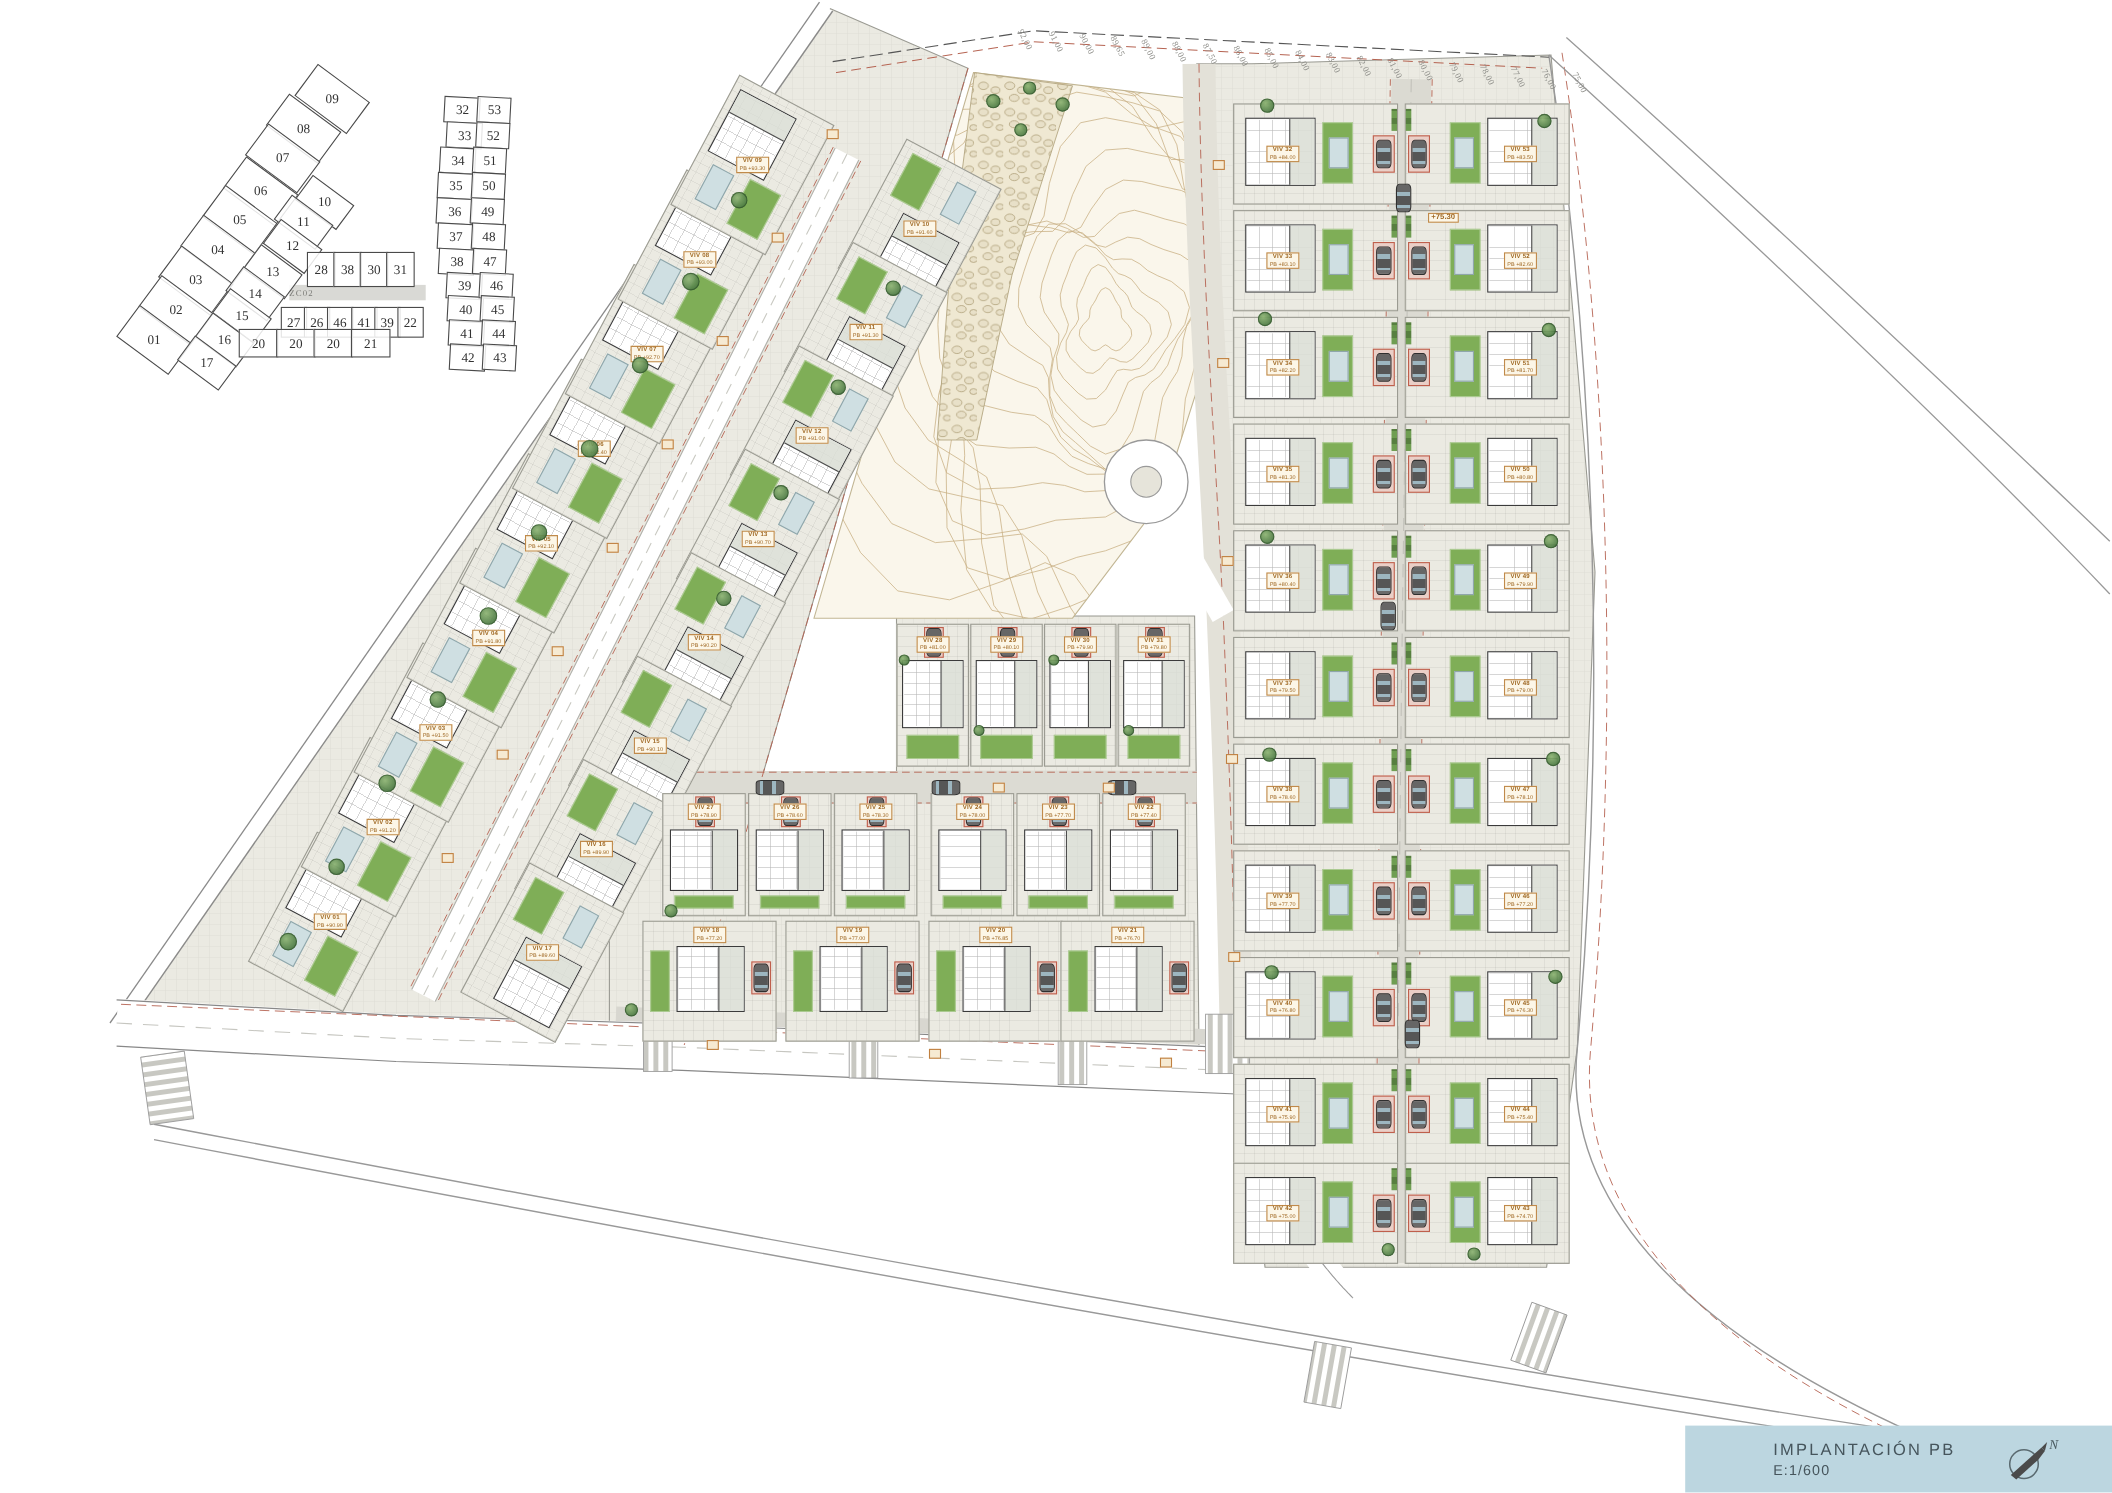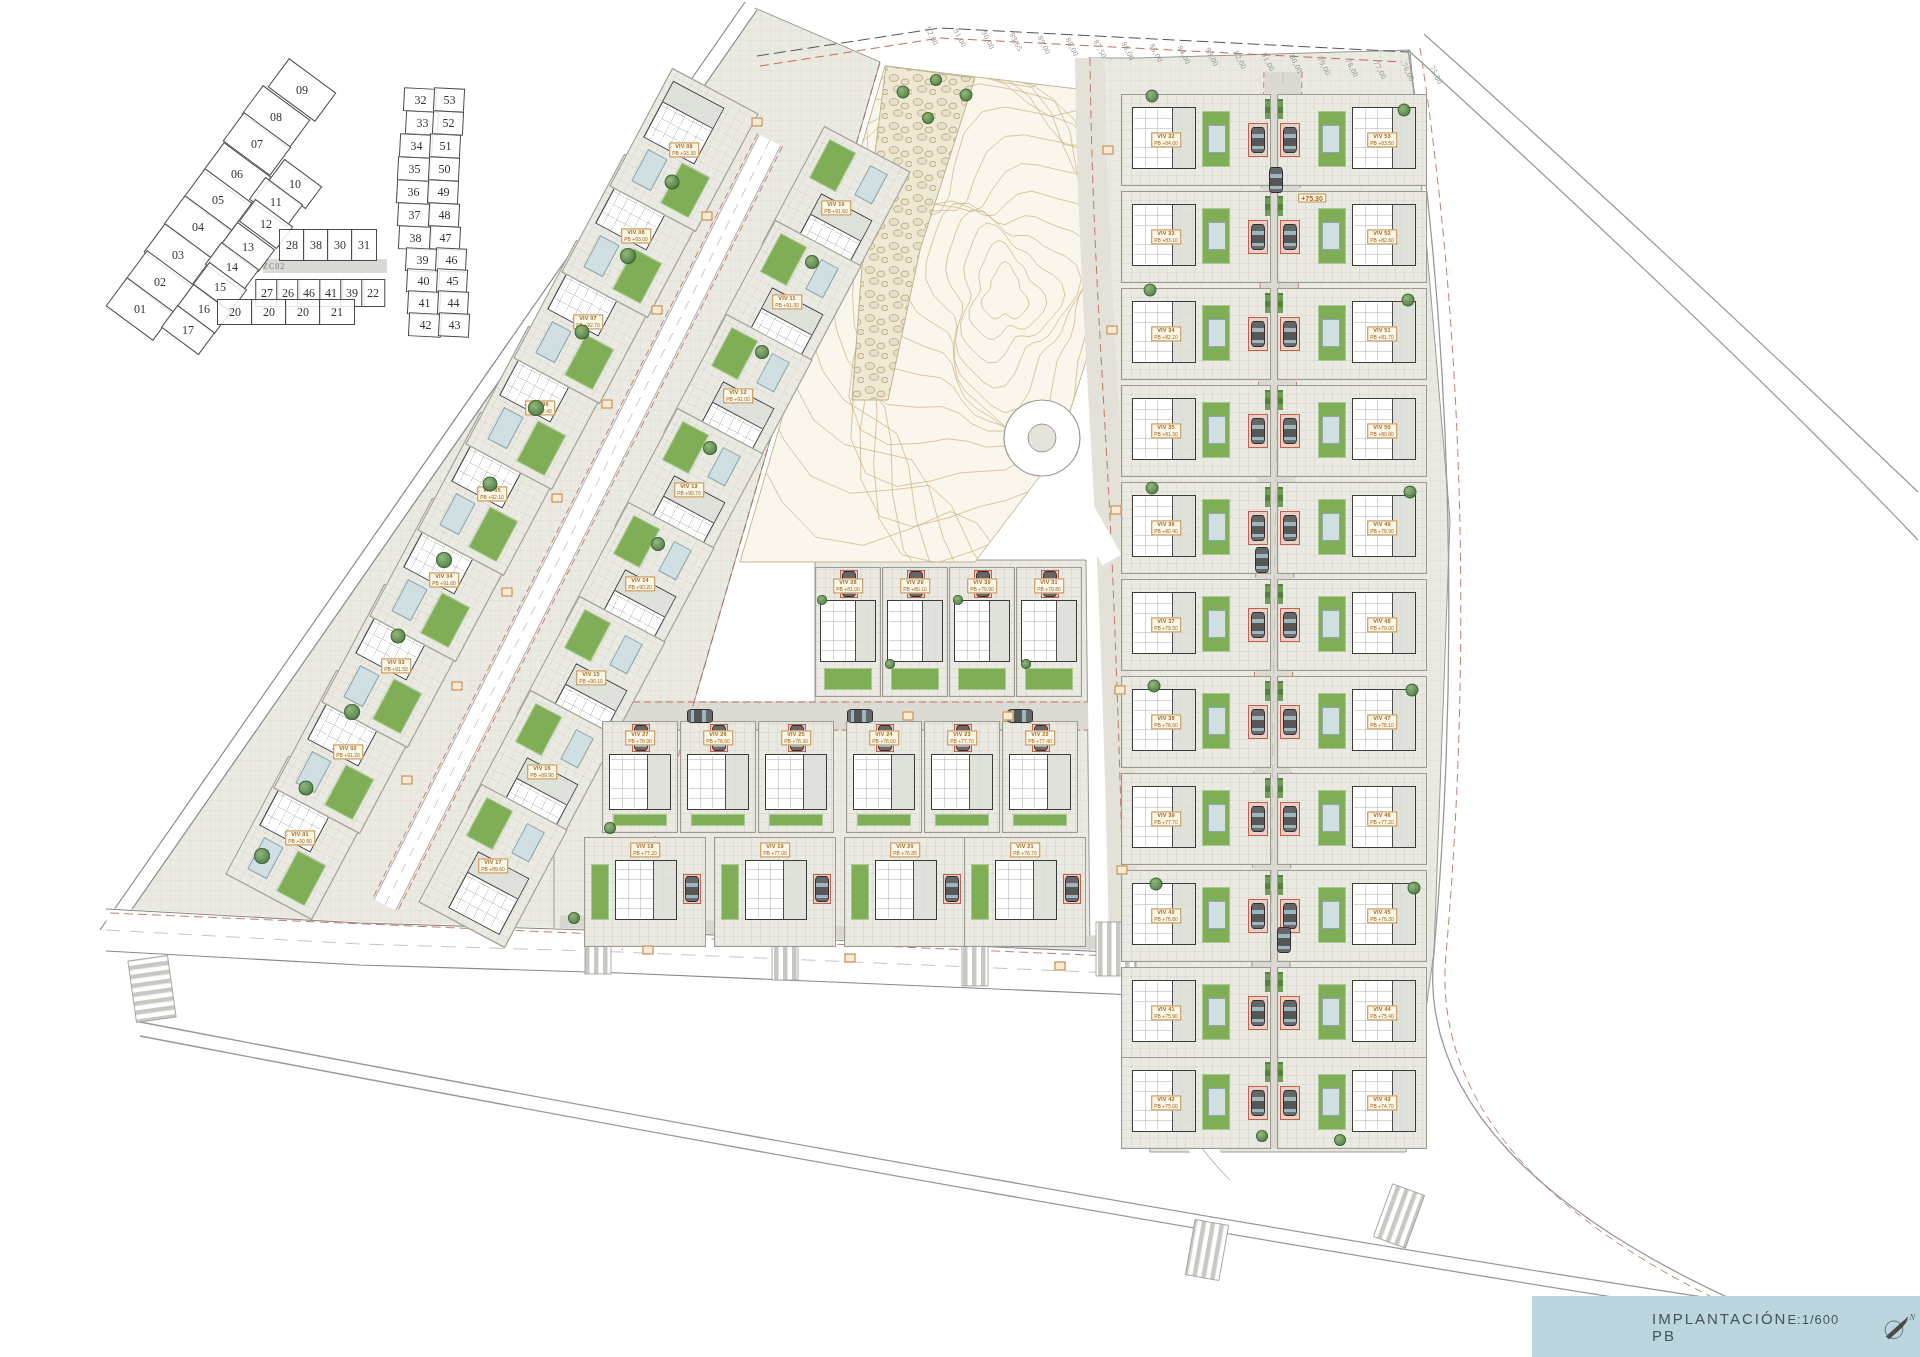--- a/index.html
+++ b/index.html
@@ -109,21 +109,21 @@
   .kp-rowb .kpcell{width:21.5px;height:26px;transform:translate(-50%,-50%);}
   .kp-rowc .kpcell{width:34px;height:24px;transform:translate(-50%,-50%);}
   .kp-pl .kpcell{width:31px;height:22px;transform:translate(-50%,-50%) rotate(3deg);}
   .kp-pl .kpcell span{transform:rotate(-3deg);}
   .kp-pr .kpcell{width:29px;height:22px;transform:translate(-50%,-50%) rotate(3deg);}
   .kp-pr .kpcell span{transform:rotate(-3deg);}
 
   
   .titleblock{position:absolute;left:1532px;top:1296px;width:388px;height:61px;background:#bcd6e0;
               display:flex;align-items:center;}
-  .tb-text{margin-left:120px;display:flex;flex-direction:row;}
+  .tb-text{margin-left:80px;display:flex;flex-direction:column;}
   .tb-title{font:15px "Liberation Sans",sans-serif;color:#46555c;letter-spacing:2px;}
   .tb-scale{font:13px "Liberation Sans",sans-serif;color:#46555c;letter-spacing:1px;margin-top:2px;}
   .tb-north{margin-left:40px;}
 </style>
 </head>
 <body>
 
 <div id="canvas">
 
   <svg id="base" width="1920" height="1357" viewBox="0 0 1920 1357">

